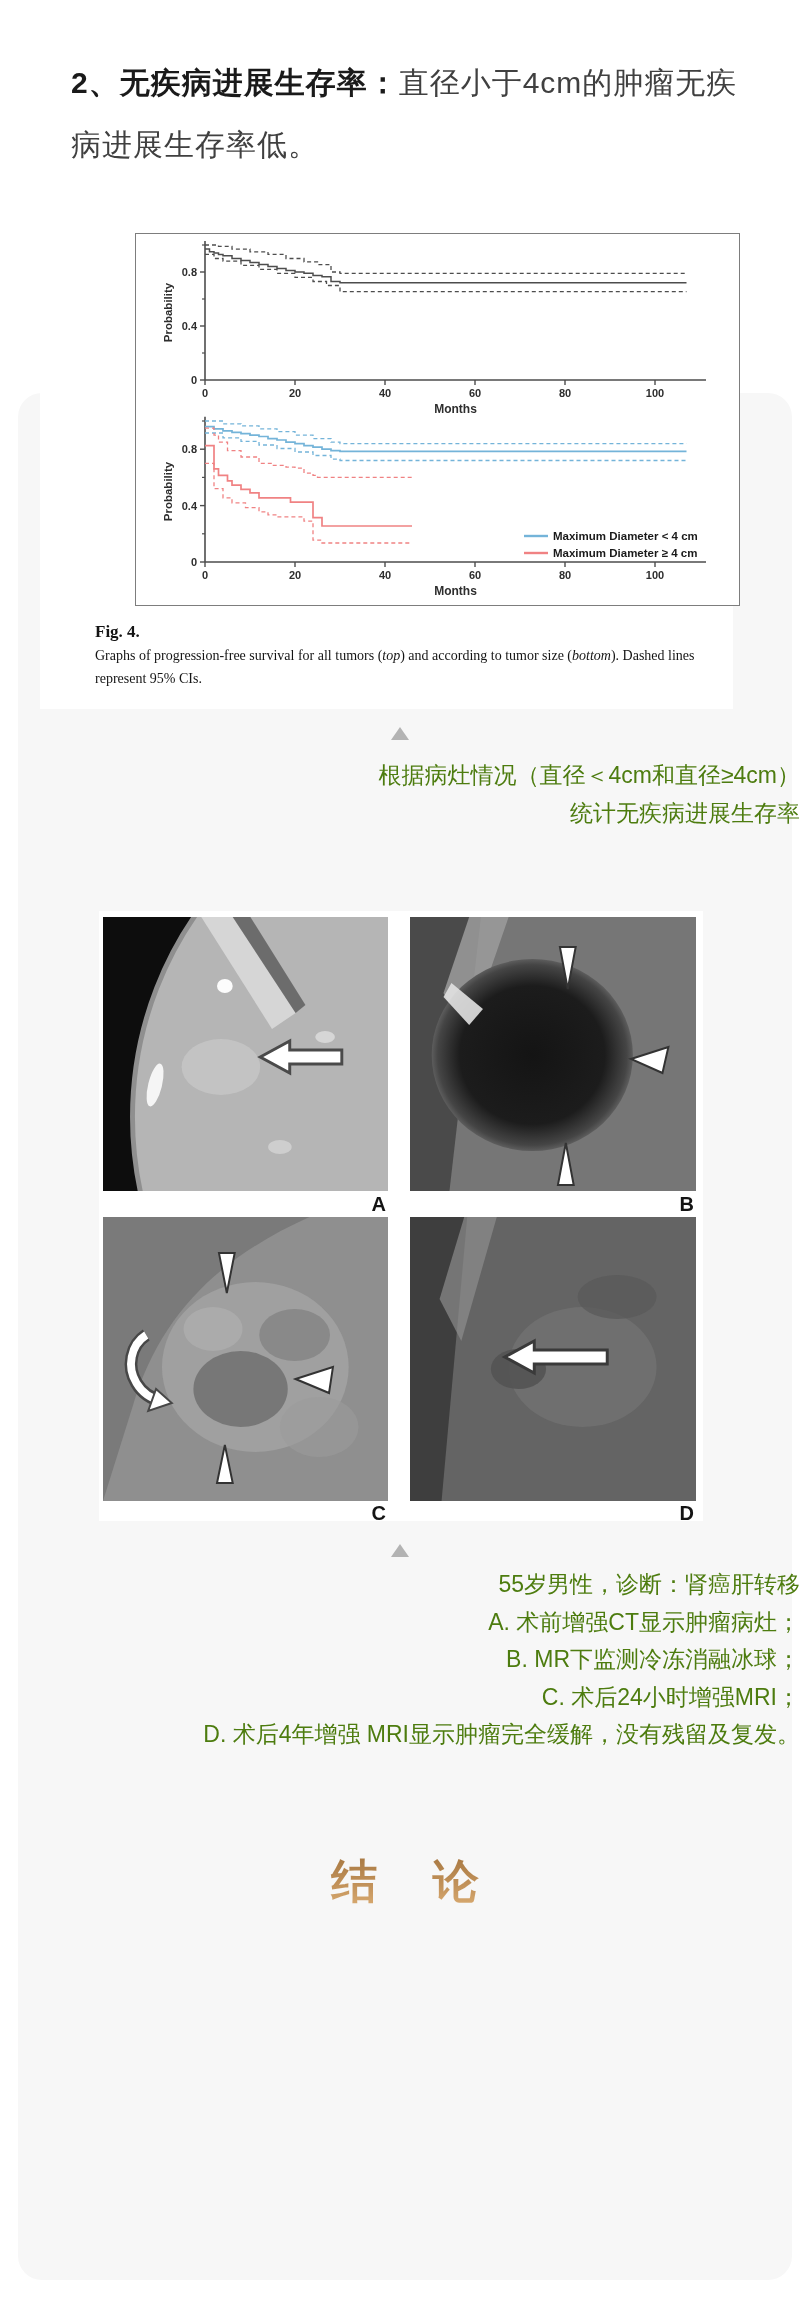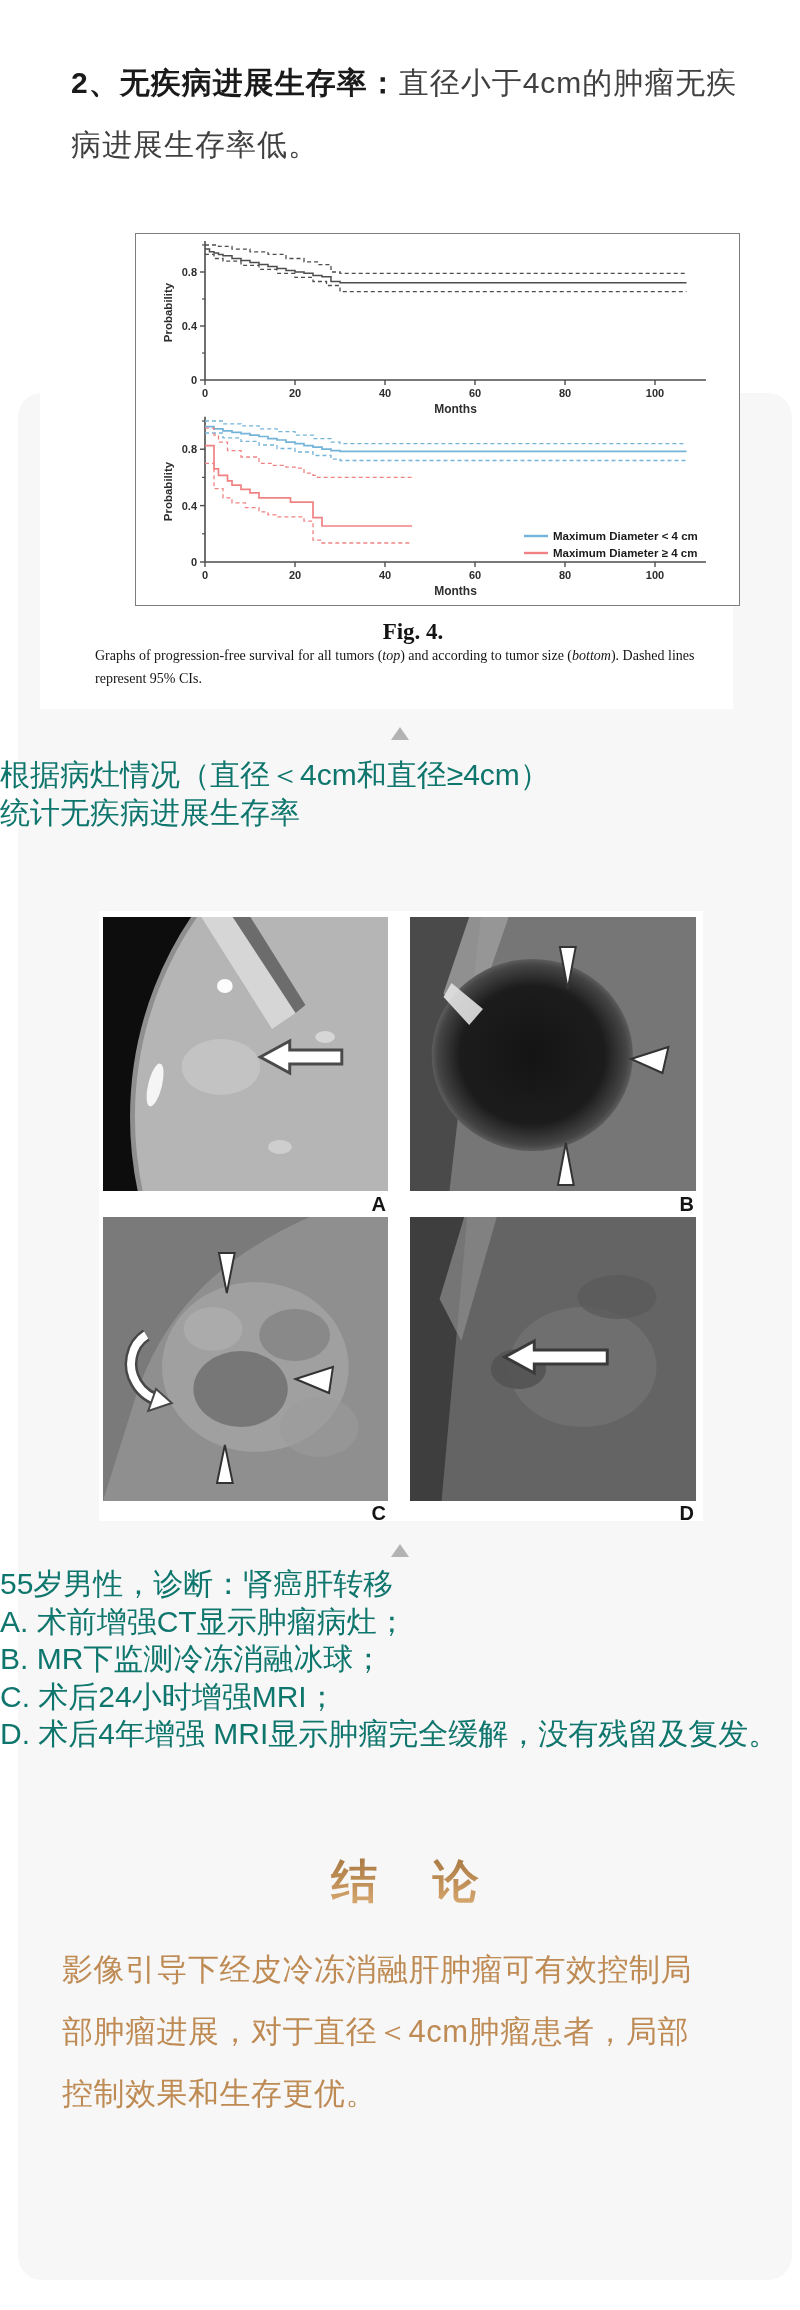--- a/index.html
+++ b/index.html
@@ -9,28 +9,28 @@
   
   #heading{left:71px;top:34px;width:668px;font-size:30px;line-height:62px;color:#404040;letter-spacing:1px;}
   #heading .hb{font-weight:bold;color:#1a1a1a;}
   
   #card{left:18px;top:375px;width:774px;height:1887px;background:#f7f7f7;border-radius:24px;}
   
   #figblock{left:40px;top:196px;width:693px;height:495px;background:#ffffff;}
   #chartbox{left:95px;top:19px;width:603px;height:371px;border:1px solid #7d7d7d;background:#fff;}
   #chartbox svg{position:absolute;left:0;top:0;}
   #figcaption{left:55px;top:406px;width:636px;font-family:"Liberation Serif","DejaVu Serif",serif;color:#141414;}
-  #figcaption .flabel{font-weight:bold;font-size:23px;line-height:24px;text-align:center;}
+  #figcaption .flabel{font-weight:bold;font-size:17px;line-height:24px;}
   #figcaption .ftext{font-size:14px;line-height:23px;}
   .it{font-style:italic;}
   
   .tri{width:0;height:0;border-left:9px solid transparent;border-right:9px solid transparent;
        border-bottom:13px solid #b3b3b3;left:391px;}
   
-  .capline{left:0;width:800px;text-align:left;font-size:30px;color:#0f766e;line-height:34px;}
+  .capline{left:0;width:800px;text-align:right;font-size:23px;color:#4d7c0f;line-height:34px;}
   
   #imgblock{left:99px;top:893px;width:604px;height:610px;background:#ffffff;}
   .panel{position:absolute;overflow:hidden;background:#777;}
   .panel svg{display:block;width:100%;height:100%;}
   .plabel{position:absolute;font-size:20px;font-weight:bold;color:#141414;text-align:right;}
   
   #ctitle{left:0;top:1833px;width:800px;text-align:center;font-family:"Liberation Serif","DejaVu Serif",serif;
           font-weight:bold;font-size:46px;letter-spacing:22px;padding-left:32px;box-sizing:border-box;
           background:linear-gradient(180deg,#a97a44 10%,#c2925a 55%,#dcae74 95%);
           -webkit-background-clip:text;background-clip:text;color:transparent;}
@@ -210,20 +210,15 @@
   </div>
 
   <div class="abs tri" style="top:1526px"></div>
   <div class="abs capline" style="top:1549px">55岁男性，诊断：肾癌肝转移</div>
   <div class="abs capline" style="top:1624px">B. MR下监测冷冻消融冰球；</div>
   <div class="abs capline" style="top:1587px">A. 术前增强CT显示肿瘤病灶；</div>
   <div class="abs capline" style="top:1662px">C. 术后24小时增强MRI；</div>
   <div class="abs capline" style="top:1699px">D. 术后4年增强 MRI显示肿瘤完全缓解，没有残留及复发。</div>
 
   <div class="abs" id="ctitle">结 论</div>
-  <div class="abs" id="cbody">
-    <div>影像引导下经皮冷冻消融肝肿瘤可有效控制局</div>
-    <div>部肿瘤进展，对于直径＜4cm肿瘤患者，局部</div>
-    <div>控制效果和生存更优。</div>
-  </div>
 
   <div class="abs" id="sliver"></div>
 </div>
 
 </body></html>

